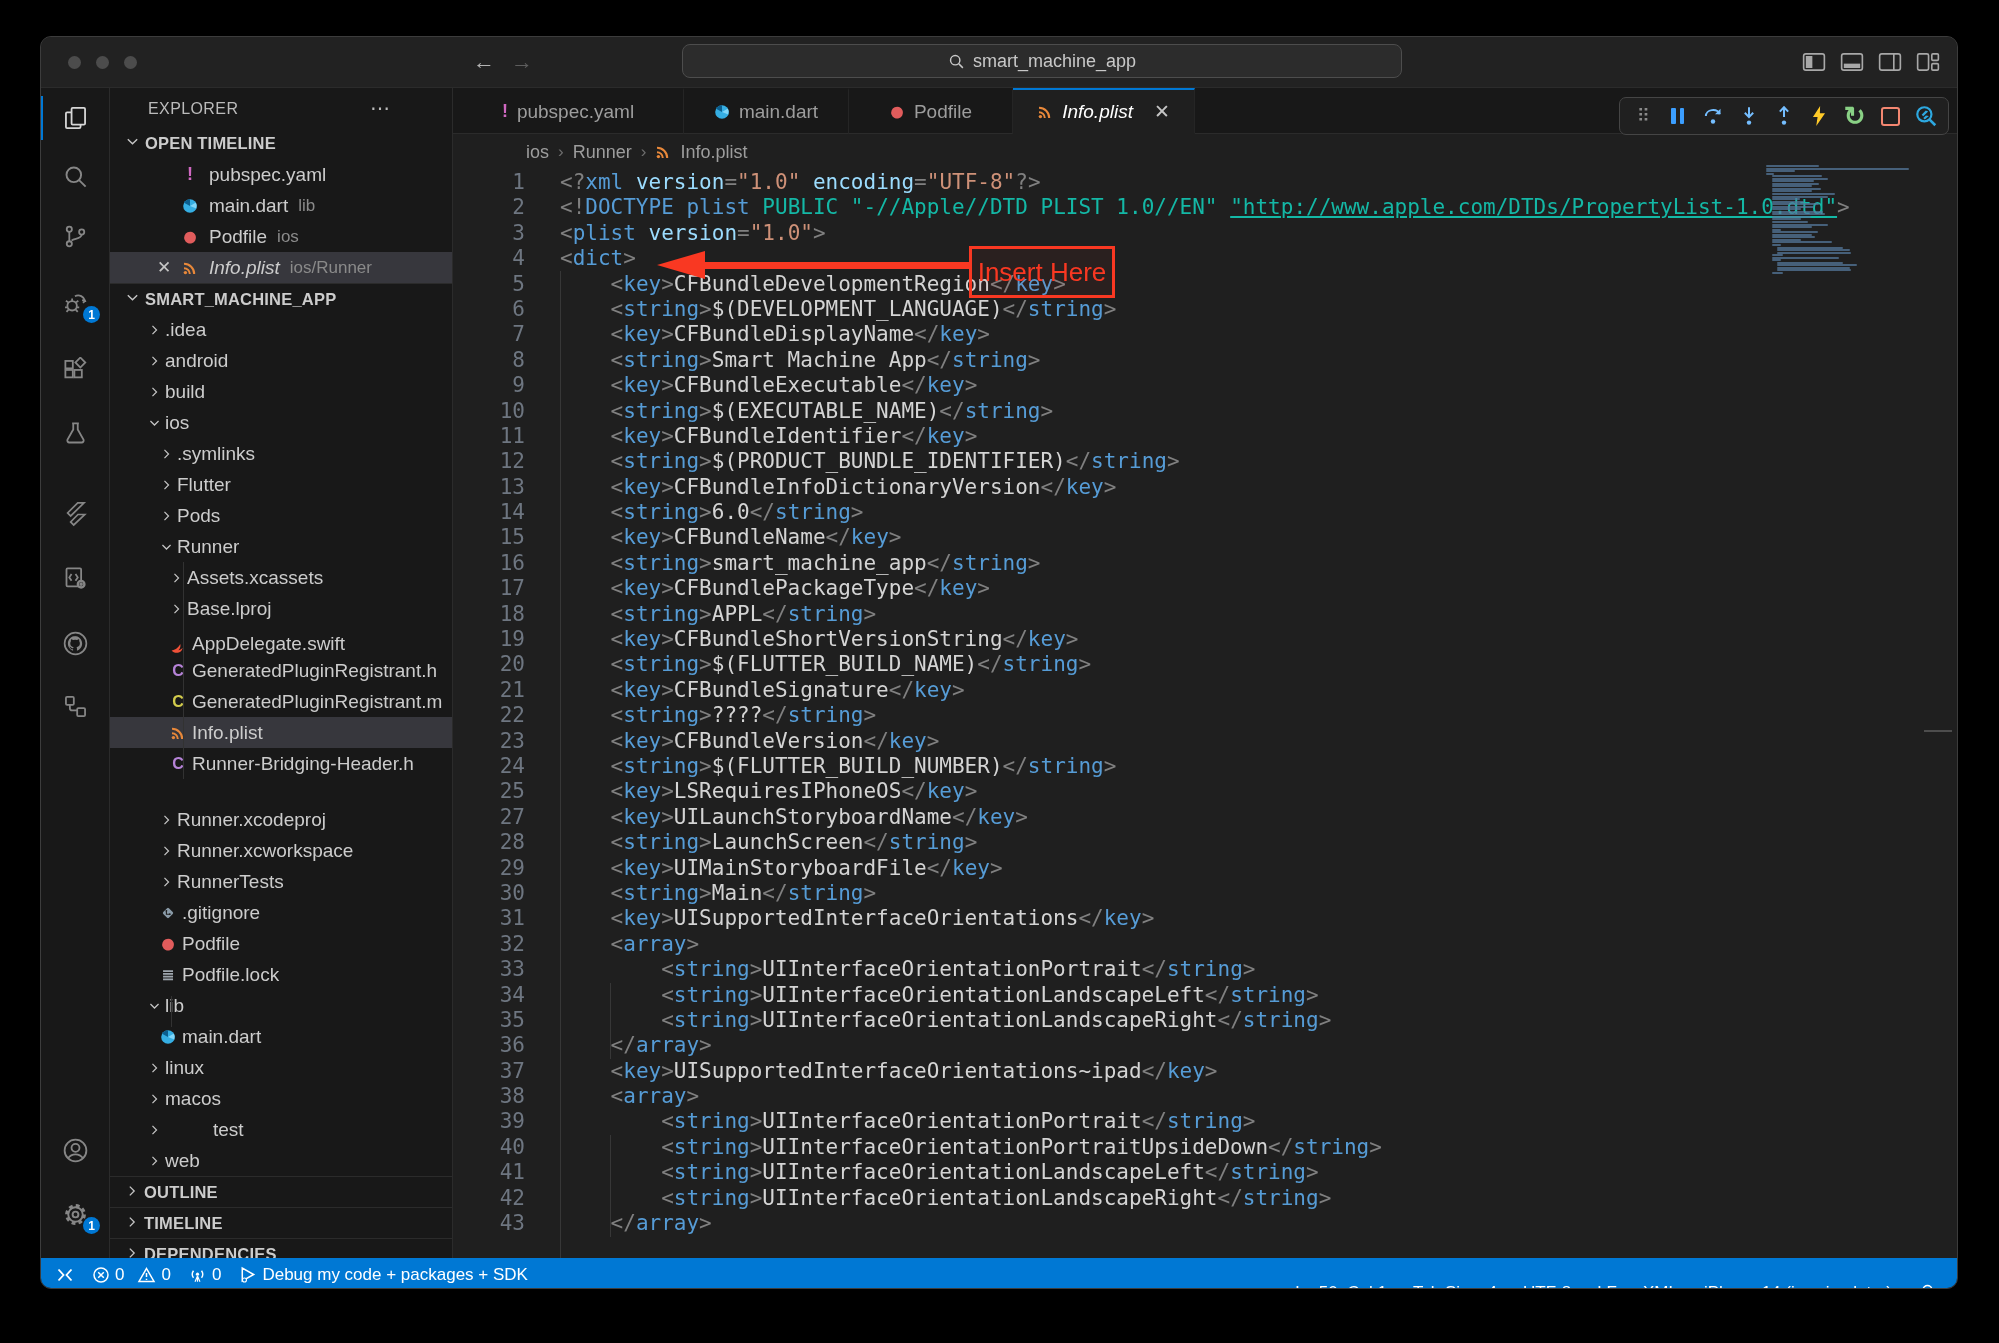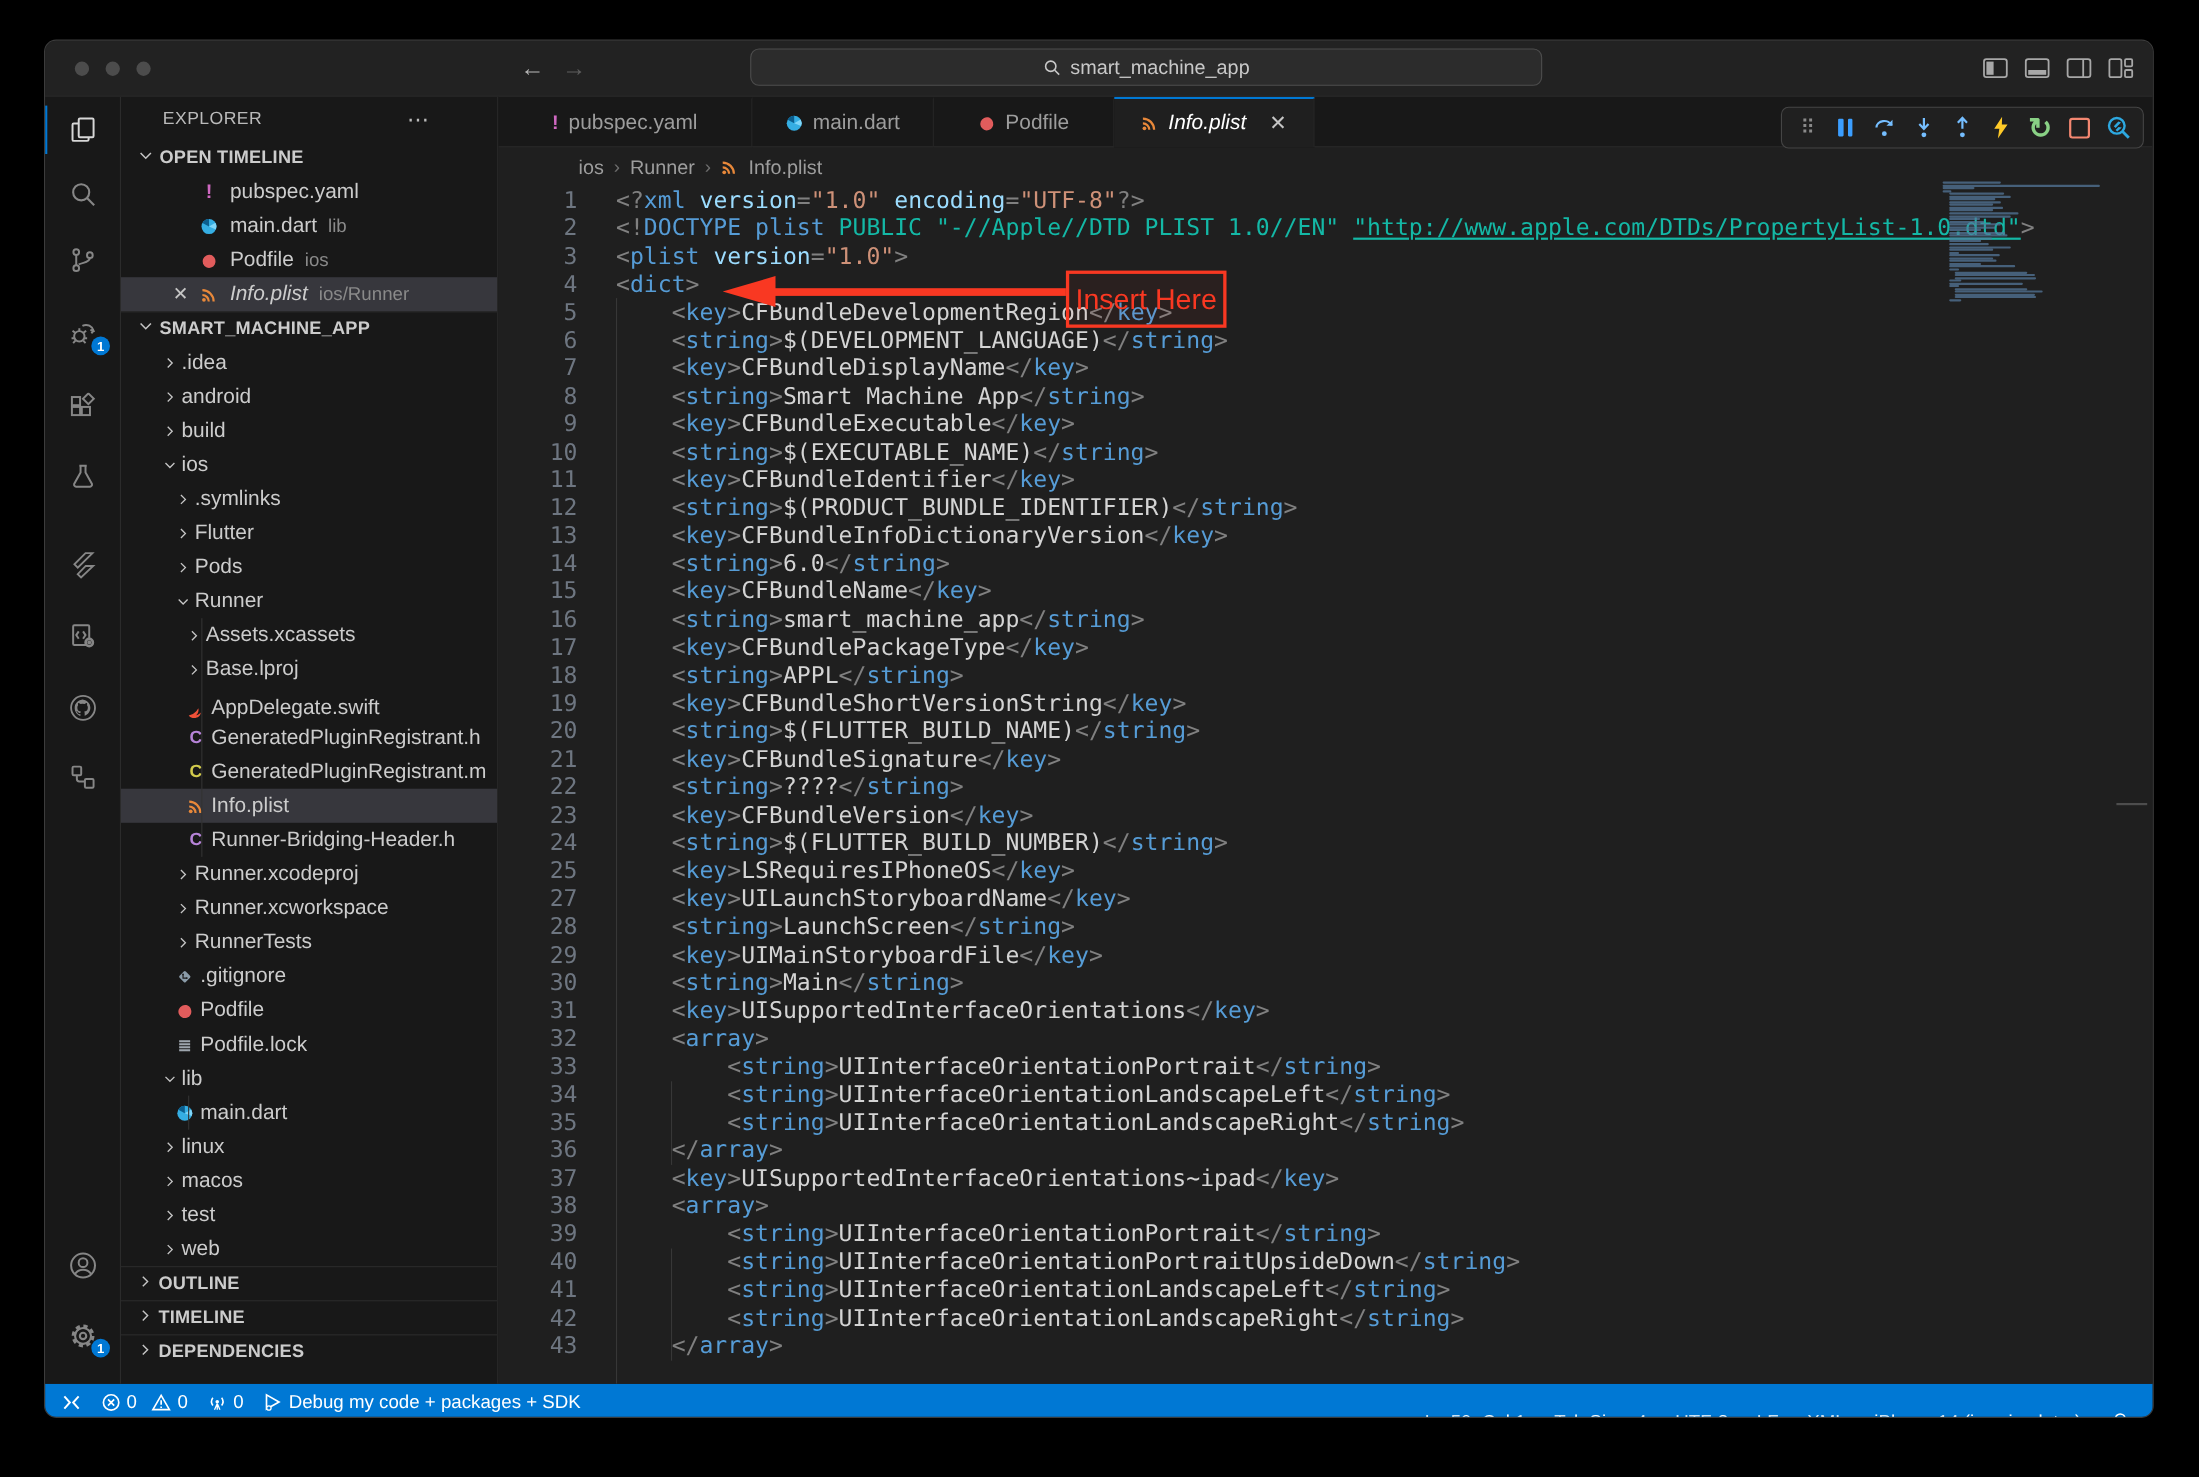--- a/index.html
+++ b/index.html
@@ -396,21 +396,21 @@
               </svg>
             </span>
             <span>Info.plist</span>
           </div>
           <div class="tree-row" style="padding-left: 60px;">
             <span class="fic">
               <span class="ic-c" style="color:#b683d8">C</span>
             </span>
             <span>Runner-Bridging-Header.h</span>
           </div>
-          <div class="tree-row" style="padding-left: 50px;">
+          <div class="tree-row" style="padding-left: 50px; margin-top: 25px;">
             <span class="chev">
               <svg width="14" height="14" viewBox="0 0 16 16">
                 <path d="M5.5 3l5 5-5 5" fill="none" stroke="#c5c5c5" stroke-width="1.5"></path>
               </svg>
             </span>
             <span>Runner.xcodeproj</span>
           </div>
           <div class="tree-row" style="padding-left: 50px;">
             <span class="chev">
               <svg width="14" height="14" viewBox="0 0 16 16">
@@ -479,21 +479,21 @@
             <span>linux</span>
           </div>
           <div class="tree-row" style="padding-left: 38px;">
             <span class="chev">
               <svg width="14" height="14" viewBox="0 0 16 16">
                 <path d="M5.5 3l5 5-5 5" fill="none" stroke="#c5c5c5" stroke-width="1.5"></path>
               </svg>
             </span>
             <span>macos</span>
           </div>
-          <div class="tree-row" style="padding-left: 38px;">
+          <div class="tree-row" style="padding-left: 38px; gap: 48px;">
             <span class="chev">
               <svg width="14" height="14" viewBox="0 0 16 16">
                 <path d="M5.5 3l5 5-5 5" fill="none" stroke="#c5c5c5" stroke-width="1.5"></path>
               </svg>
             </span>
             <span>test</span>
           </div>
           <div class="tree-row" style="padding-left: 38px;">
             <span class="chev">
               <svg width="14" height="14" viewBox="0 0 16 16">

